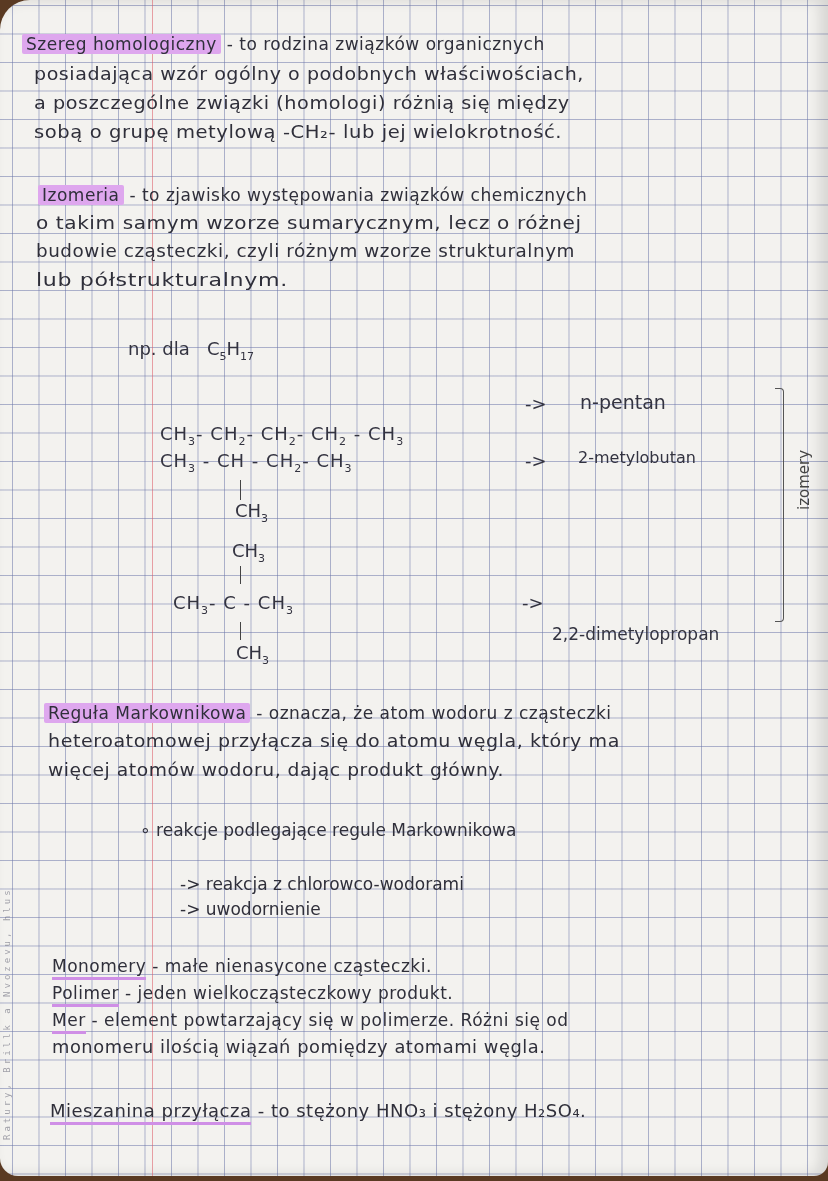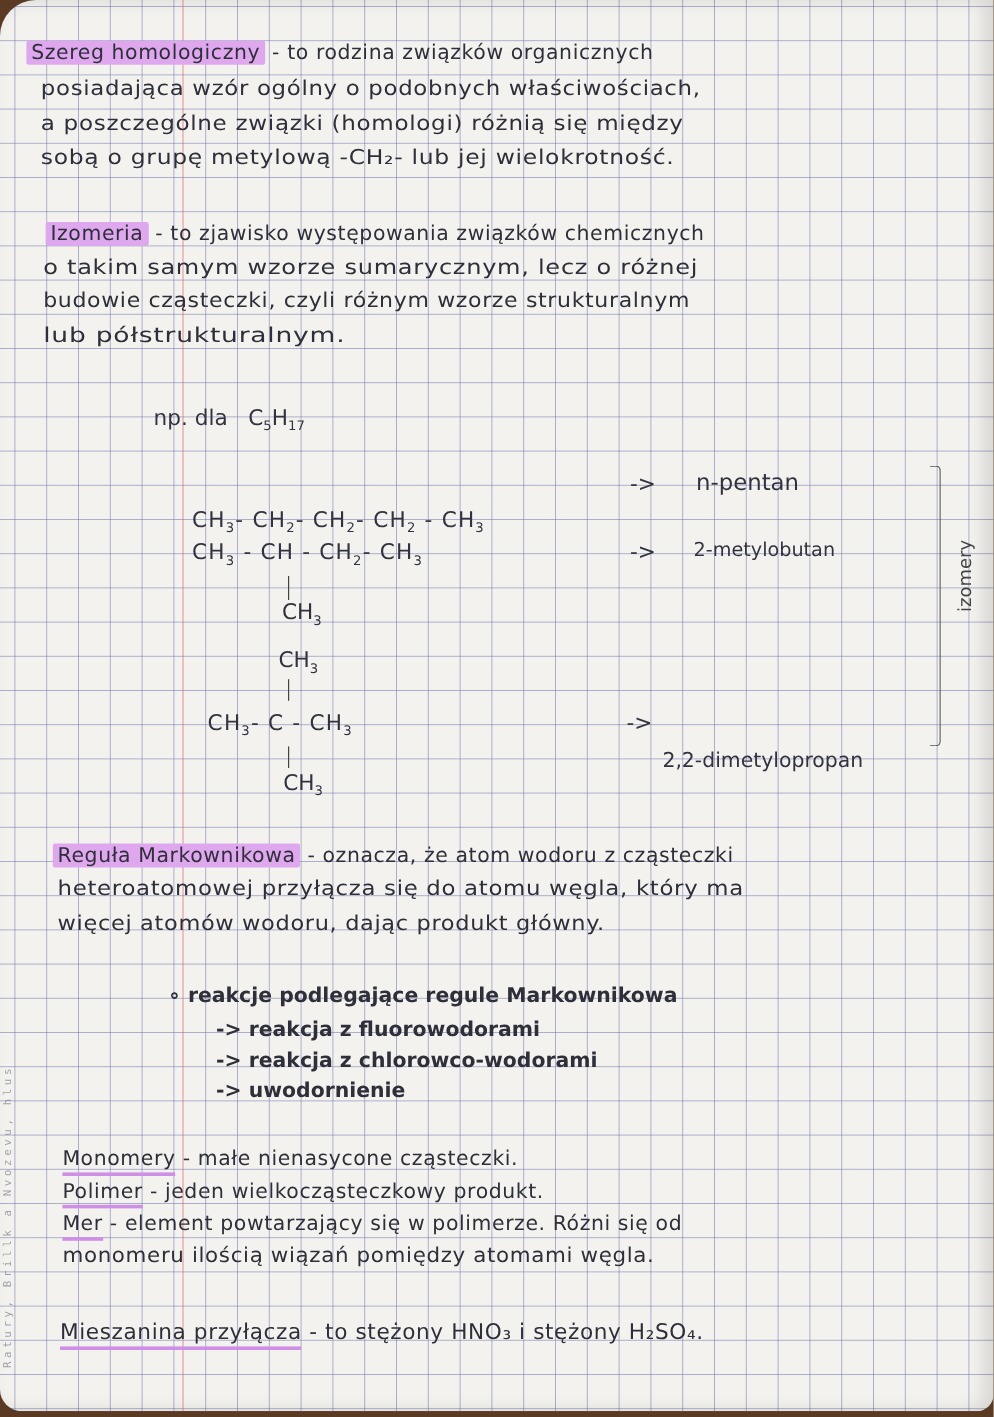--- a/index.html
+++ b/index.html
@@ -46,21 +46,21 @@
     .vbond { position: absolute; width: 1px; background: #444; }
     .bracket {
       position: absolute; left: 775px; top: 388px; width: 8px; height: 232px;
       border-right: 1.5px solid #555; border-top: 1.5px solid #555; border-bottom: 1.5px solid #555;
       border-radius: 0 4px 4px 0;
     }
     .bracket-label {
       position: absolute; left: 795px; top: 510px; transform: rotate(-90deg); transform-origin: left top;
       font-size: 15px; color: #444;
     }
-    .bullet-line { position: absolute; font-size: 17px; color: #2f2f3a; white-space: nowrap; font-weight: bold; }
+    .bullet-line { position: absolute; font-size: 17px; color: #2f2f3a; white-space: nowrap; }
   </style>
 </head>
 <body>
 
 <div class="page">
   <div class="margin-line"></div>
   <div class="spine-text">Ratury, Brillk a Nvozevu, hlus</div>
 
   <div class="hw" style="left:22px;top:34px;">
     <span class="hl">Szereg homologiczny</span>
@@ -107,21 +107,20 @@
     <span class="hl">Reguła Markownikowa</span>
     <span>- oznacza, że atom wodoru z cząsteczki</span>
   </div>
   <div class="hw" style="left:48px;top:731px;transform:scaleX(1.12);">heteroatomowej przyłącza się do atomu węgla, który ma</div>
   <div class="hw" style="left:48px;top:760px;transform:scaleX(1.1);">więcej atomów wodoru, dając produkt główny.</div>
 
   <div class="bullet-line" style="left:140px;top:820px;">
     <span>∘</span>
     <span>reakcje podlegające regule Markownikowa</span>
   </div>
-  <div class="bullet-line" style="left:180px;top:848px;">-&gt; reakcja z fluorowodorami</div>
   <div class="bullet-line" style="left:180px;top:874px;">-&gt; reakcja z chlorowco-wodorami</div>
   <div class="bullet-line" style="left:180px;top:899px;">-&gt; uwodornienie</div>
 
   <div class="hw" style="left:52px;top:956px;">
     <span class="ul">Monomery</span>
     <span>- małe nienasycone cząsteczki.</span>
   </div>
   <div class="hw" style="left:52px;top:983px;">
     <span class="ul">Polimer</span>
     <span>- jeden wielkocząsteczkowy produkt.</span>

